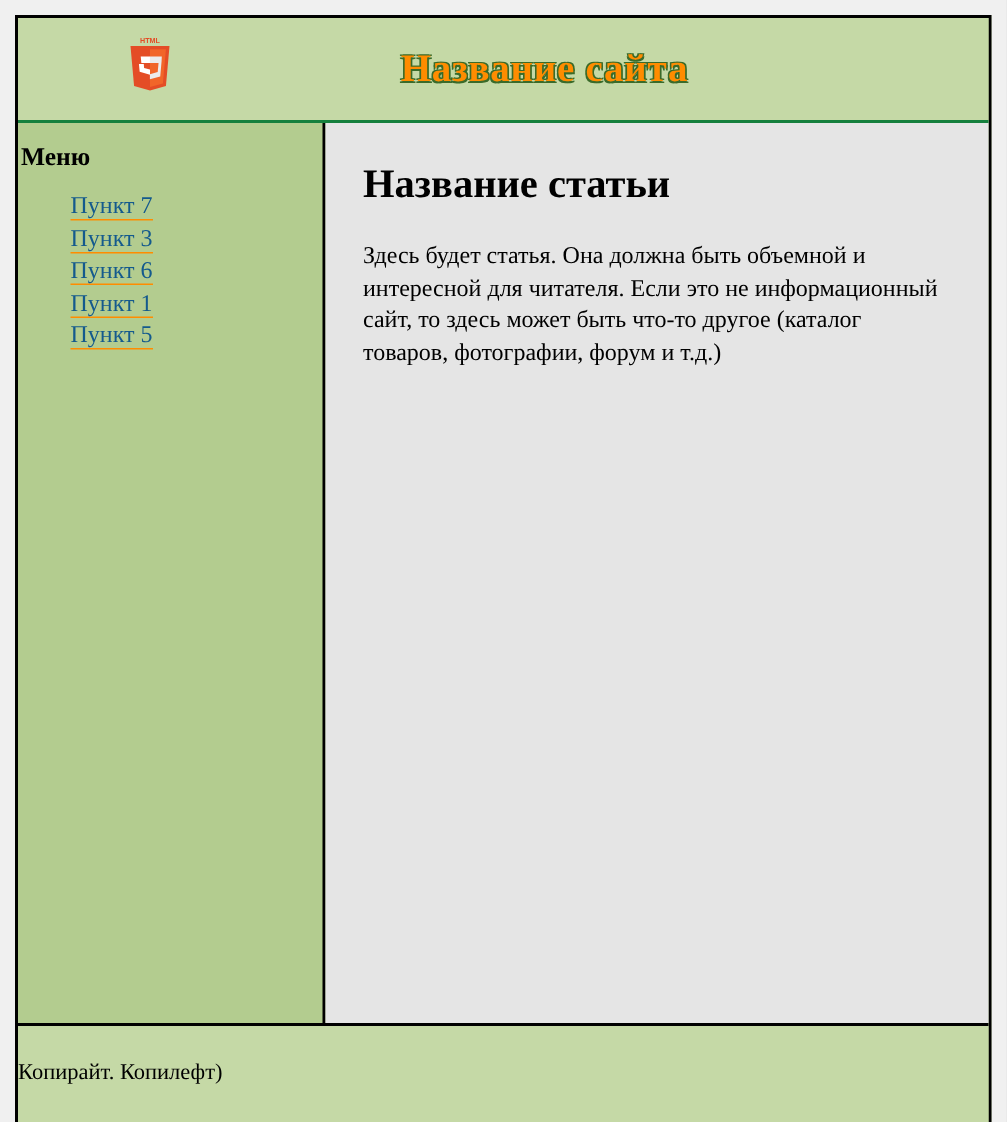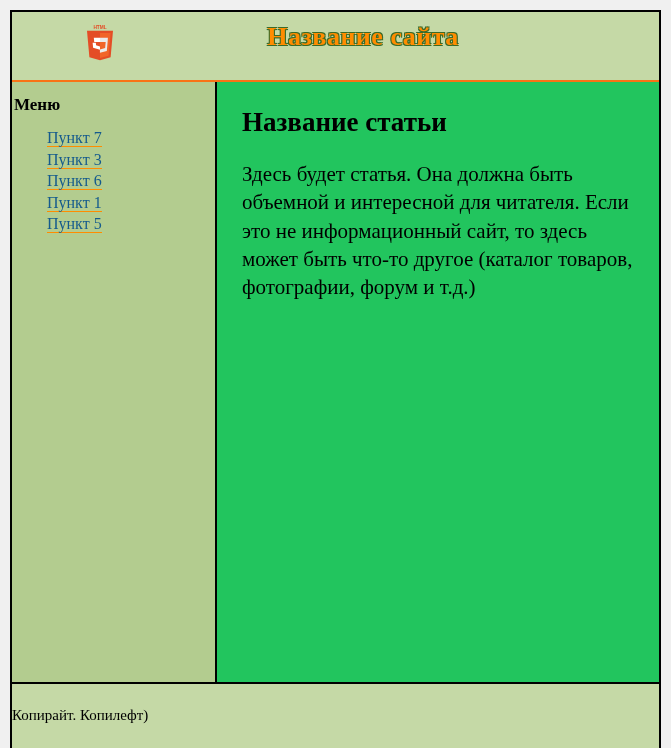--- a/index.html
+++ b/index.html
@@ -9,22 +9,23 @@
       padding: 10px;
     }
     .page {
       width: 651px;
       margin: 0 auto;
       border: 2px solid #000;
       background: #c5d9a6;
     }
     .header {
       display: flex;
+      align-items: center;
       padding: 10px 10px 10px 65px;
-      border-bottom: 2px solid #f97316;
+      border-bottom: 2px solid #15803d;
       background: #c5d9a6;
       height: 70px;
       position: relative;
     }
     .logo {
       position: absolute;
       left: 70px;
       top: 10px;
       width: 36px;
       height: 42px;
@@ -70,32 +71,32 @@
     }
     .menu-list a {
       color: #145a8d;
       text-decoration: none;
       border-bottom: 1px solid #ff8c00;
       font-size: 16px;
       font-family: Georgia, serif;
     }
     .content {
       flex: 1;
-      background: #22c55e;
+      background: #e5e5e5;
       padding: 20px 25px;
     }
     .article-title {
       font-size: 27px;
       font-weight: bold;
       font-family: Georgia, serif;
       margin-bottom: 22px;
       margin-top: 5px;
     }
     .article-body {
-      font-size: 21px;
+      font-size: 16px;
       line-height: 1.35;
       font-family: Georgia, serif;
     }
     .footer {
       border-top: 2px solid #000;
       text-align: left;
       padding: 23px 0 24px 0;
       background: #c5d9a6;
       font-size: 15px;
       font-family: Georgia, serif;

